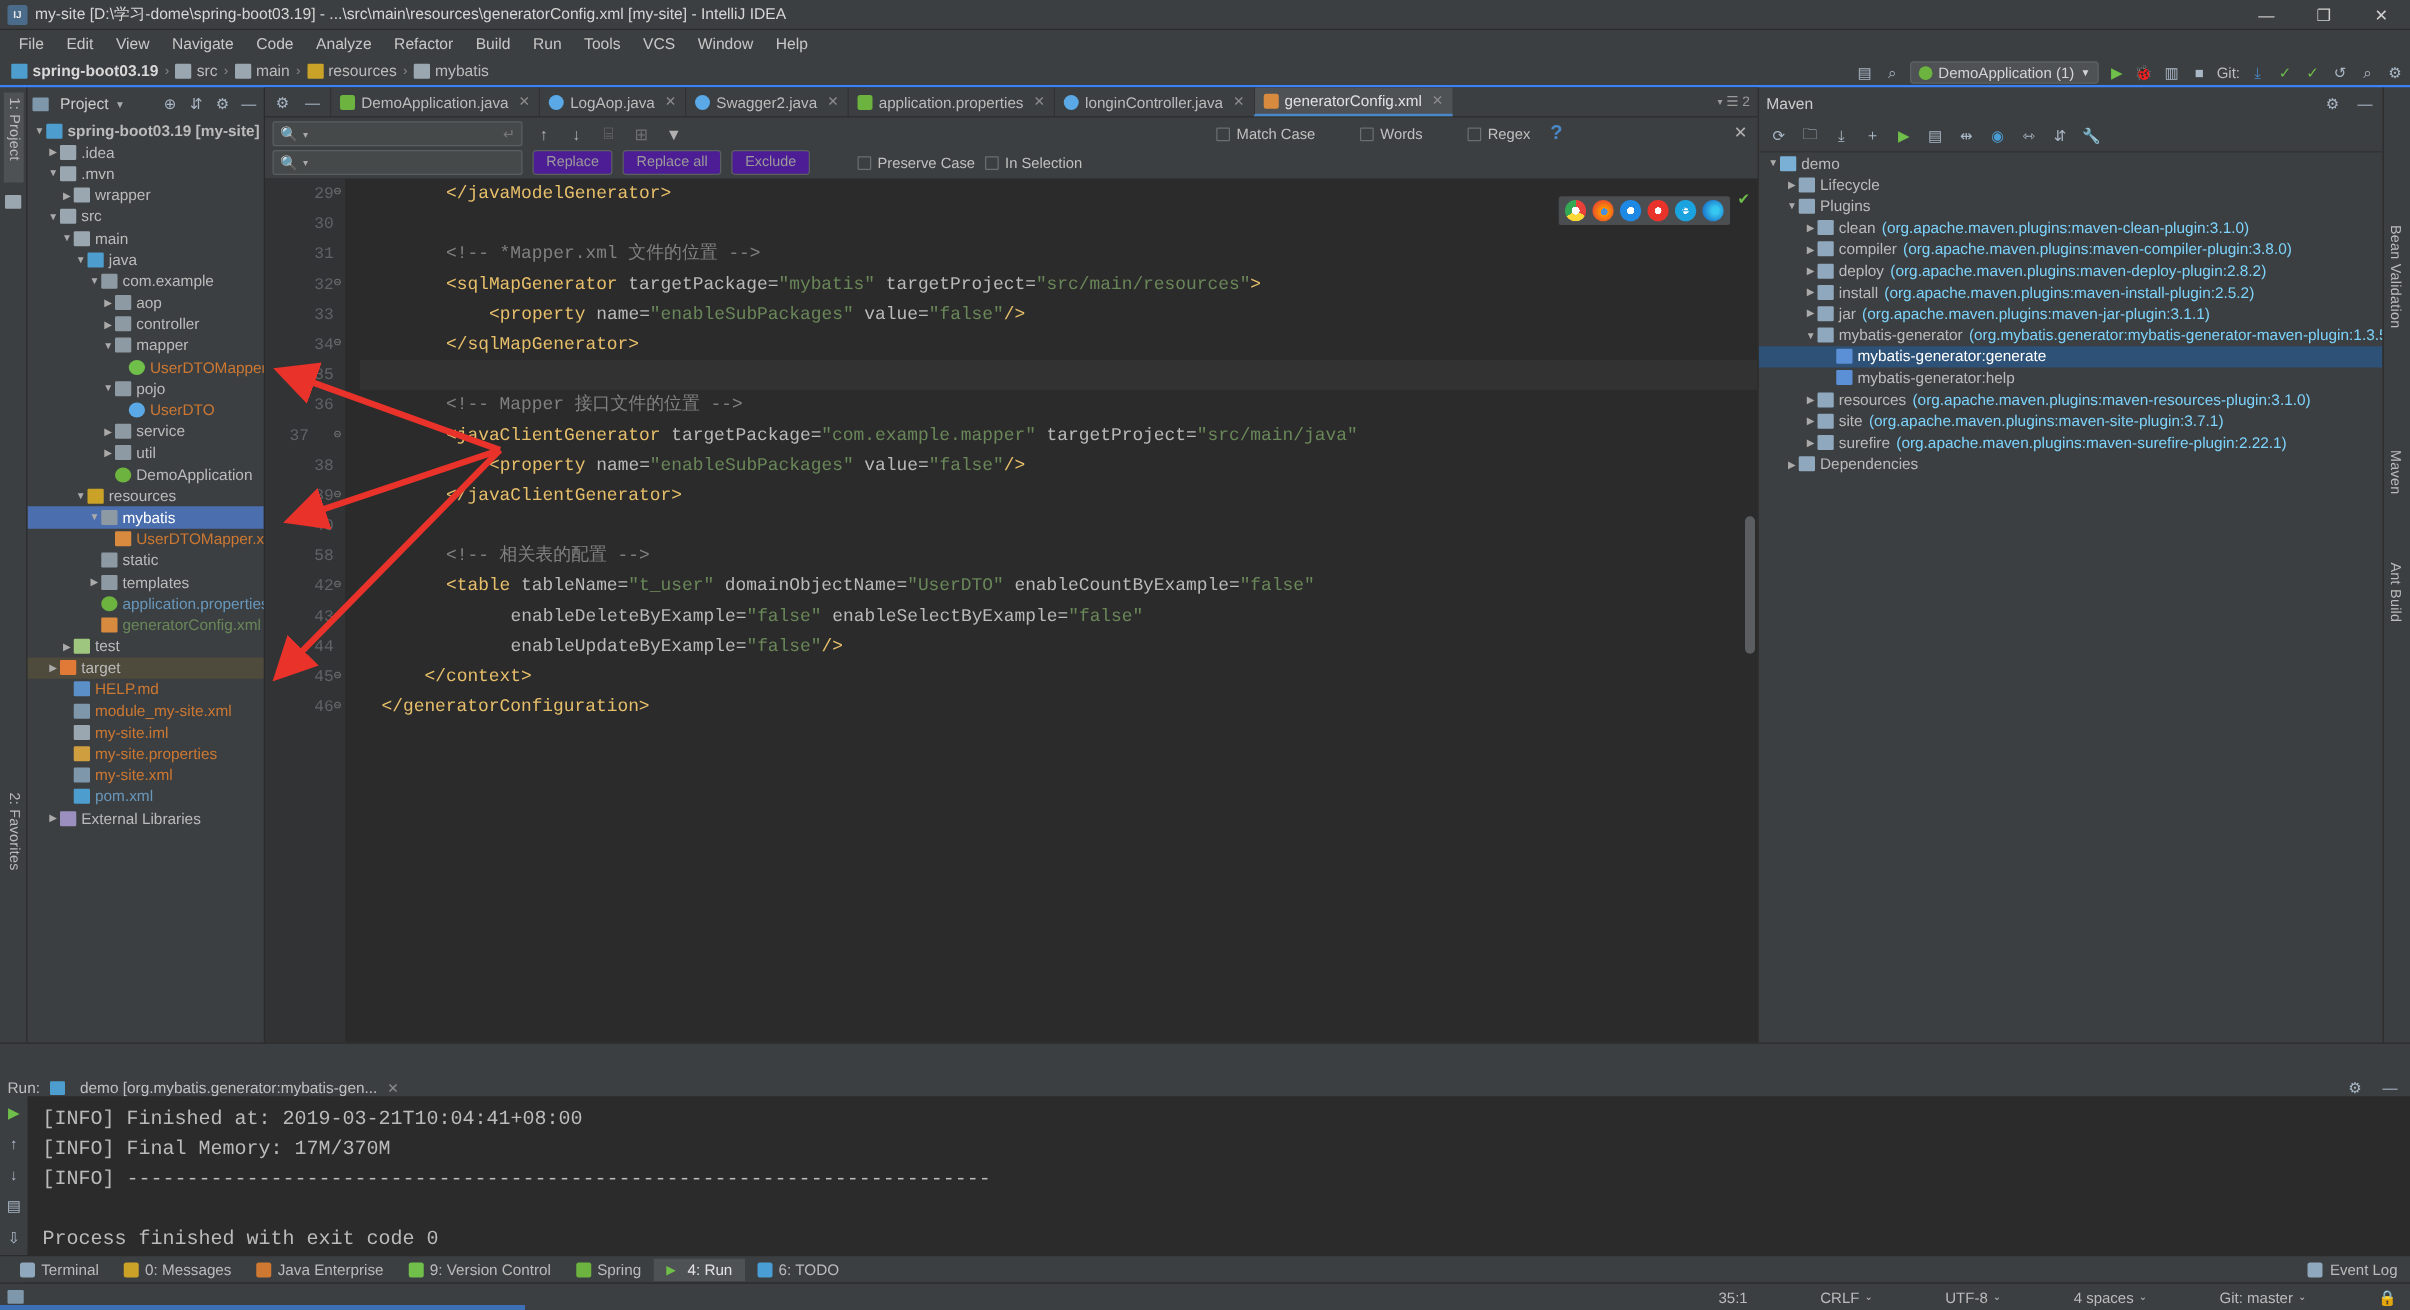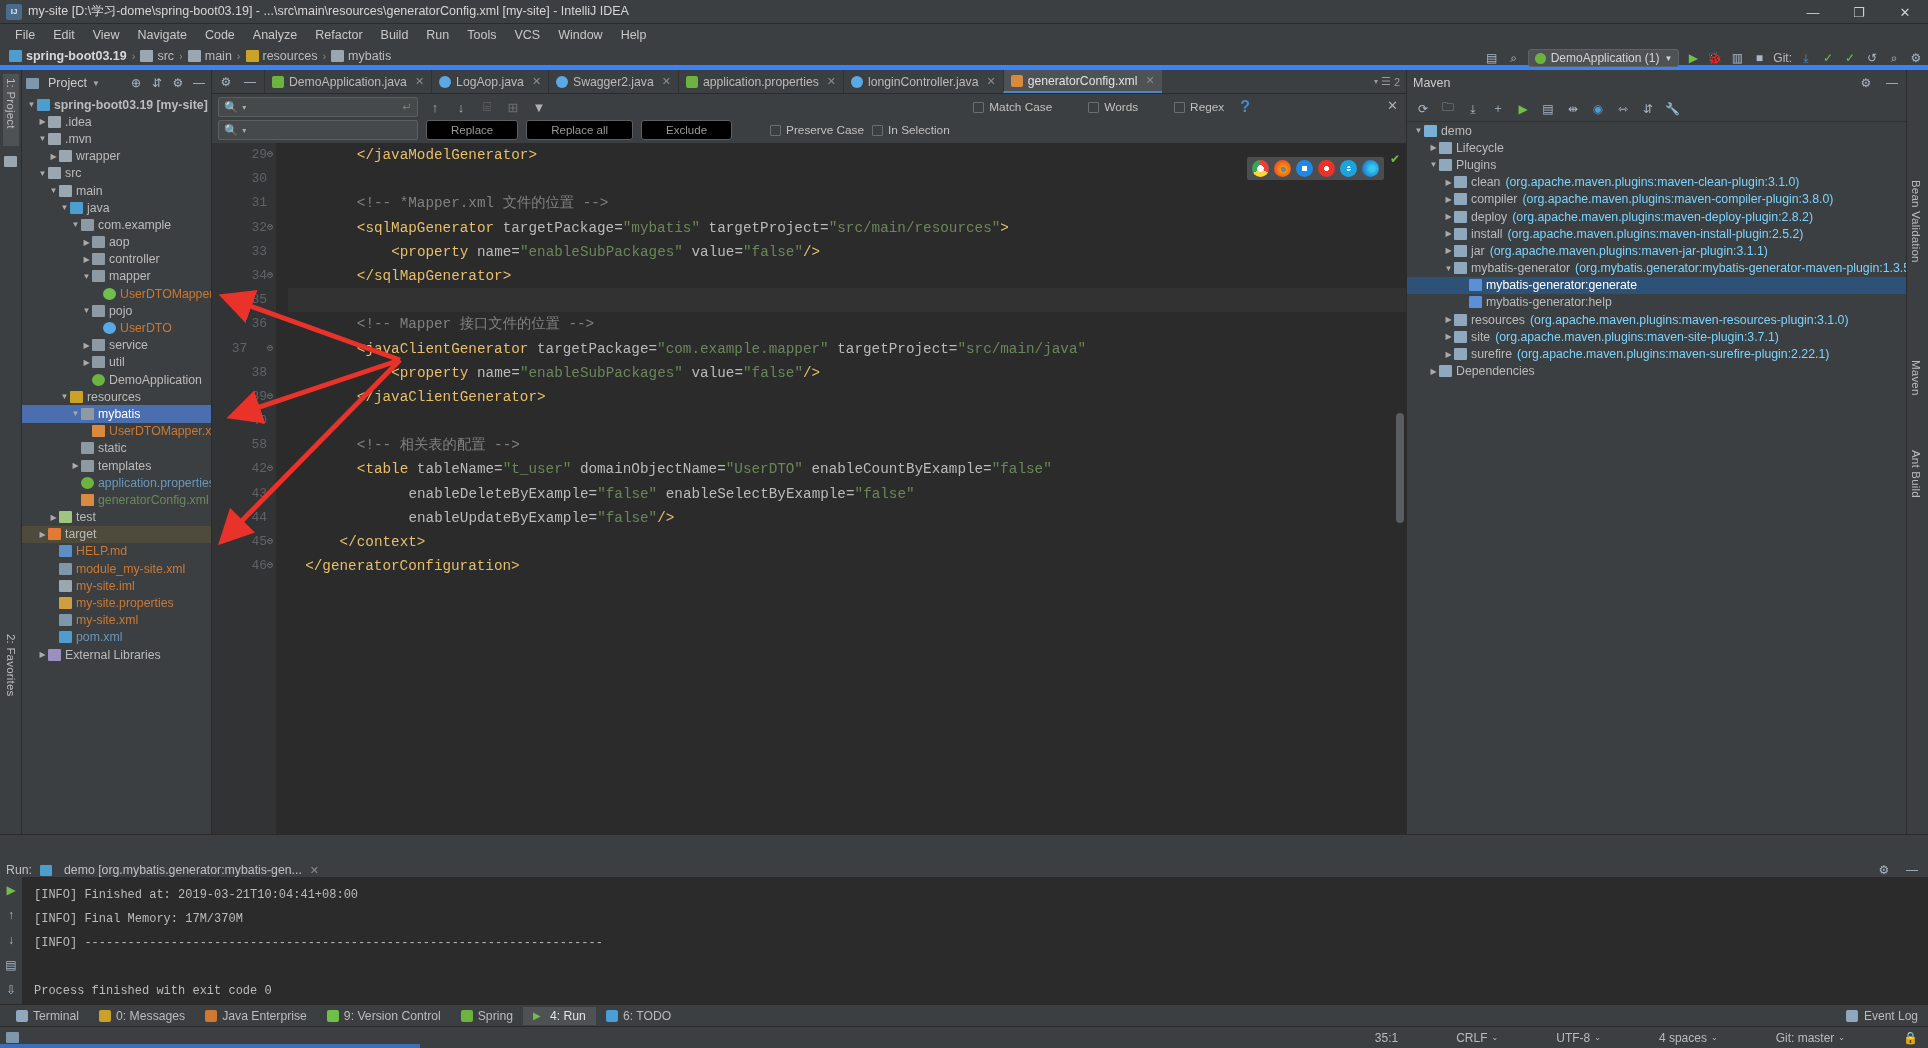--- a/index.html
+++ b/index.html
@@ -19,21 +19,21 @@
   .winbtn { width:46px; height:24px; display:flex; align-items:center; justify-content:center;
      font-size:13px; color:#cfcfcf; }
 
   
   .menubar { height:22px; background:#3c3f41; display:flex; align-items:center;
      padding-left:6px; gap:0; }
   .menuitem { font-size:12.5px; color:#c8c8c8; padding:2px 9px; white-space:nowrap; }
 
   
   .navbar { height:24px; background:#3c3f41; display:flex; align-items:center;
-     padding-left:6px; position:relative; border-bottom:5px solid #3b82f6;}
+     padding-left:6px; position:relative; border-bottom:2px solid #3b82f6;}
   .crumb { display:flex; align-items:center; font-size:12.5px; color:#bbbbbb; padding:0 3px;}
   .crumb.bold { font-weight:bold; color:#d8d8d8; }
   .crumb .ic { width:13px; height:12px; margin-right:4px; border-radius:1px; }
   .sep { color:#8a8a8a; font-size:11px; margin:0 2px; }
   .navright { position:absolute; right:4px; top:0; height:24px; display:flex; align-items:center; gap:6px;}
   .runcfg { display:flex; align-items:center; gap:5px; background:#4e5254; border:1px solid #5e6263;
      border-radius:3px; height:18px; padding:0 6px; font-size:12px; color:#d4d4d4; }
   .tbicon { width:16px; height:16px; display:flex; align-items:center; justify-content:center;
      font-size:12px; color:#a9b7c6; }
   .gitlbl { font-size:12px; color:#bbb; }
@@ -95,21 +95,21 @@
   .tab .ti { width:12px; height:12px; border-radius:2px; flex:none; }
   .tabright { margin-left:auto; display:flex; align-items:center; padding-right:6px;
      font-size:11px; color:#9a9a9a; gap:3px;}
 
   
   .findbar { background:#3c3f41; padding:3px 6px; display:flex; align-items:center; gap:8px;
      position:relative; }
   .findinput { width:200px; height:20px; background:#45494a; border:1px solid #5b5f60;
     border-radius:2px; display:flex; align-items:center; padding:0 5px; gap:4px; font-size:11.5px;
     color:#a9a9a9;}
-  .fbtn { height:20px; padding:0 24px; background:#000000; border:1px solid #5b5f60;
+  .fbtn { height:20px; padding:0 10px; background:#4c1d95; border:1px solid #5b5f60;
     border-radius:3px; font-size:11.5px; color:#9a9a9a; display:flex; align-items:center;}
   .fnav { width:18px; height:18px; display:flex; align-items:center; justify-content:center;
      color:#b0b0b0; font-size:13px;}
   .chk { display:flex; align-items:center; gap:5px; font-size:11.8px; color:#c0c0c0; }
   .chkbox { width:11px; height:11px; border:1px solid #6a6e6f; background:#3c3f41; border-radius:1px;}
   .findclose { position:absolute; right:8px; top:4px; color:#b0b0b0; font-size:13px; }
 
   
   .code { flex:1; display:flex; position:relative; overflow:hidden; background:#2b2b2b; }
   .gutter { width:64px; background:#313335; position:relative; flex:none; }
@@ -160,21 +160,21 @@
      border-top:1px solid #2b2b2b; display:flex; flex-direction:column; }
   .runhdr { height:22px; display:flex; align-items:center; gap:8px; padding-left:6px;
      font-size:12.3px; color:#c0c0c0; position:relative;margin-top:28px;}
   .runhdr .rt { position:absolute; right:8px; display:flex; gap:12px; align-items:center;}
   .runbody { flex:1; display:flex; }
   .runrail { width:22px; display:flex; flex-direction:column; align-items:center; gap:9px;
      padding-top:5px; }
   .rr { width:16px; height:16px; display:flex; align-items:center; justify-content:center;
      font-size:12px; color:#a9b7c6; }
   .console { flex:1; background:#2b2b2b; font-family:"Liberation Mono", monospace;
-     font-size:12px; color:#bbbbbb; padding:6px 0 0 12px; line-height:24px; position:relative;
+     font-size:16px; color:#bbbbbb; padding:6px 0 0 12px; line-height:24px; position:relative;
      overflow:hidden;}
   .conscroll { position:absolute; left:86px; bottom:2px; width:480px; height:7px;
      background:#5a5e60; border-radius:4px;}
 
   
   .bottabs { position:absolute; left:0; right:0; bottom:22px; height:22px; background:#3c3f41;
      display:flex; align-items:center; gap:0; padding-left:6px; border-top:1px solid #2b2b2b;}
   .bt { display:flex; align-items:center; gap:5px; font-size:12.2px; color:#bbbbbb;
      padding:2px 10px; }
   .bt.active { background:#4e5254; color:#e2e2e2; }

